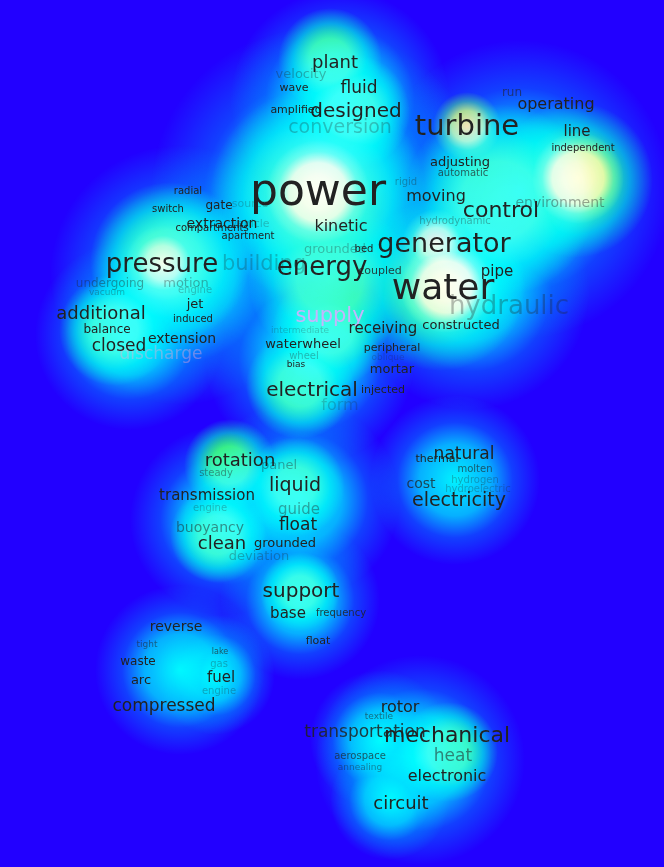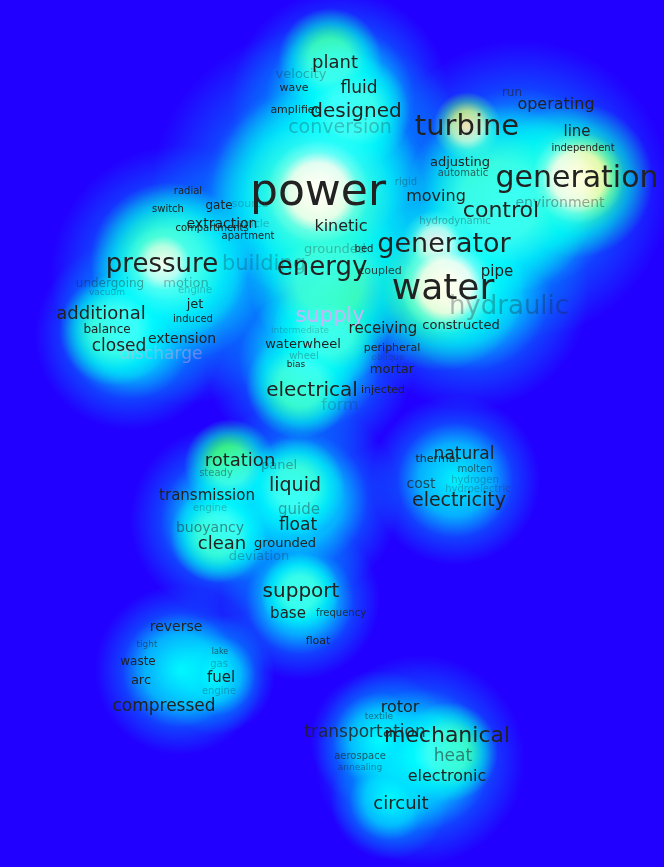--- a/index.html
+++ b/index.html
@@ -114,21 +114,20 @@
       <div class="blob warm" style="left: 433px; top: 92px; width: 68px; height: 68px;"></div>
       <div class="blob warm" style="left: 125px; top: 225px; width: 76px; height: 76px;"></div>
       <div class="blob warm" style="left: 402px; top: 209px; width: 68px; height: 68px;"></div>
       <div class="blob hot" style="left: 266px; top: 140px; width: 104px; height: 104px;"></div>
       <div class="blob hot" style="left: 532px; top: 132px; width: 92px; height: 92px;"></div>
       <div class="blob hot" style="left: 400px; top: 241px; width: 92px; height: 92px;"></div>
     </div>
   <div id="word-layer">
       <span class="word" style="left: 318px; top: 190px; font-size: 44px; opacity: 1; color: rgb(34, 34, 34);">power</span>
       <span class="word" style="left: 443px; top: 287px; font-size: 36px; opacity: 1; color: rgb(34, 34, 34);">water</span>
-      <span class="word" style="left: 577px; top: 177px; font-size: 30px; opacity: 1; color: rgb(34, 34, 34);">generation</span>
       <span class="word" style="left: 467px; top: 125px; font-size: 29px; opacity: 1; color: rgb(34, 34, 34);">turbine</span>
       <span class="word" style="left: 444px; top: 242px; font-size: 27px; opacity: 1; color: rgb(34, 34, 34);">generator</span>
       <span class="word" style="left: 322px; top: 266px; font-size: 26px; opacity: 1; color: rgb(34, 34, 34);">energy</span>
       <span class="word" style="left: 162px; top: 263px; font-size: 26px; opacity: 1; color: rgb(34, 34, 34);">pressure</span>
       <span class="word" style="left: 509px; top: 305px; font-size: 26px; opacity: 0.3; color: rgb(34, 34, 34);">hydraulic</span>
       <span class="word" style="left: 501px; top: 210px; font-size: 22px; opacity: 1; color: rgb(34, 34, 34);">control</span>
       <span class="word" style="left: 447px; top: 735px; font-size: 22px; opacity: 1; color: rgb(34, 34, 34);">mechanical</span>
       <span class="word" style="left: 330px; top: 315px; font-size: 21px; opacity: 1; color: #c4b5fd; text-align: center;">supply</span>
       <span class="word" style="left: 264px; top: 263px; font-size: 21px; opacity: 0.26; color: rgb(34, 34, 34);">building</span>
       <span class="word" style="left: 312px; top: 389px; font-size: 20px; opacity: 1; color: rgb(34, 34, 34);">electrical</span>

